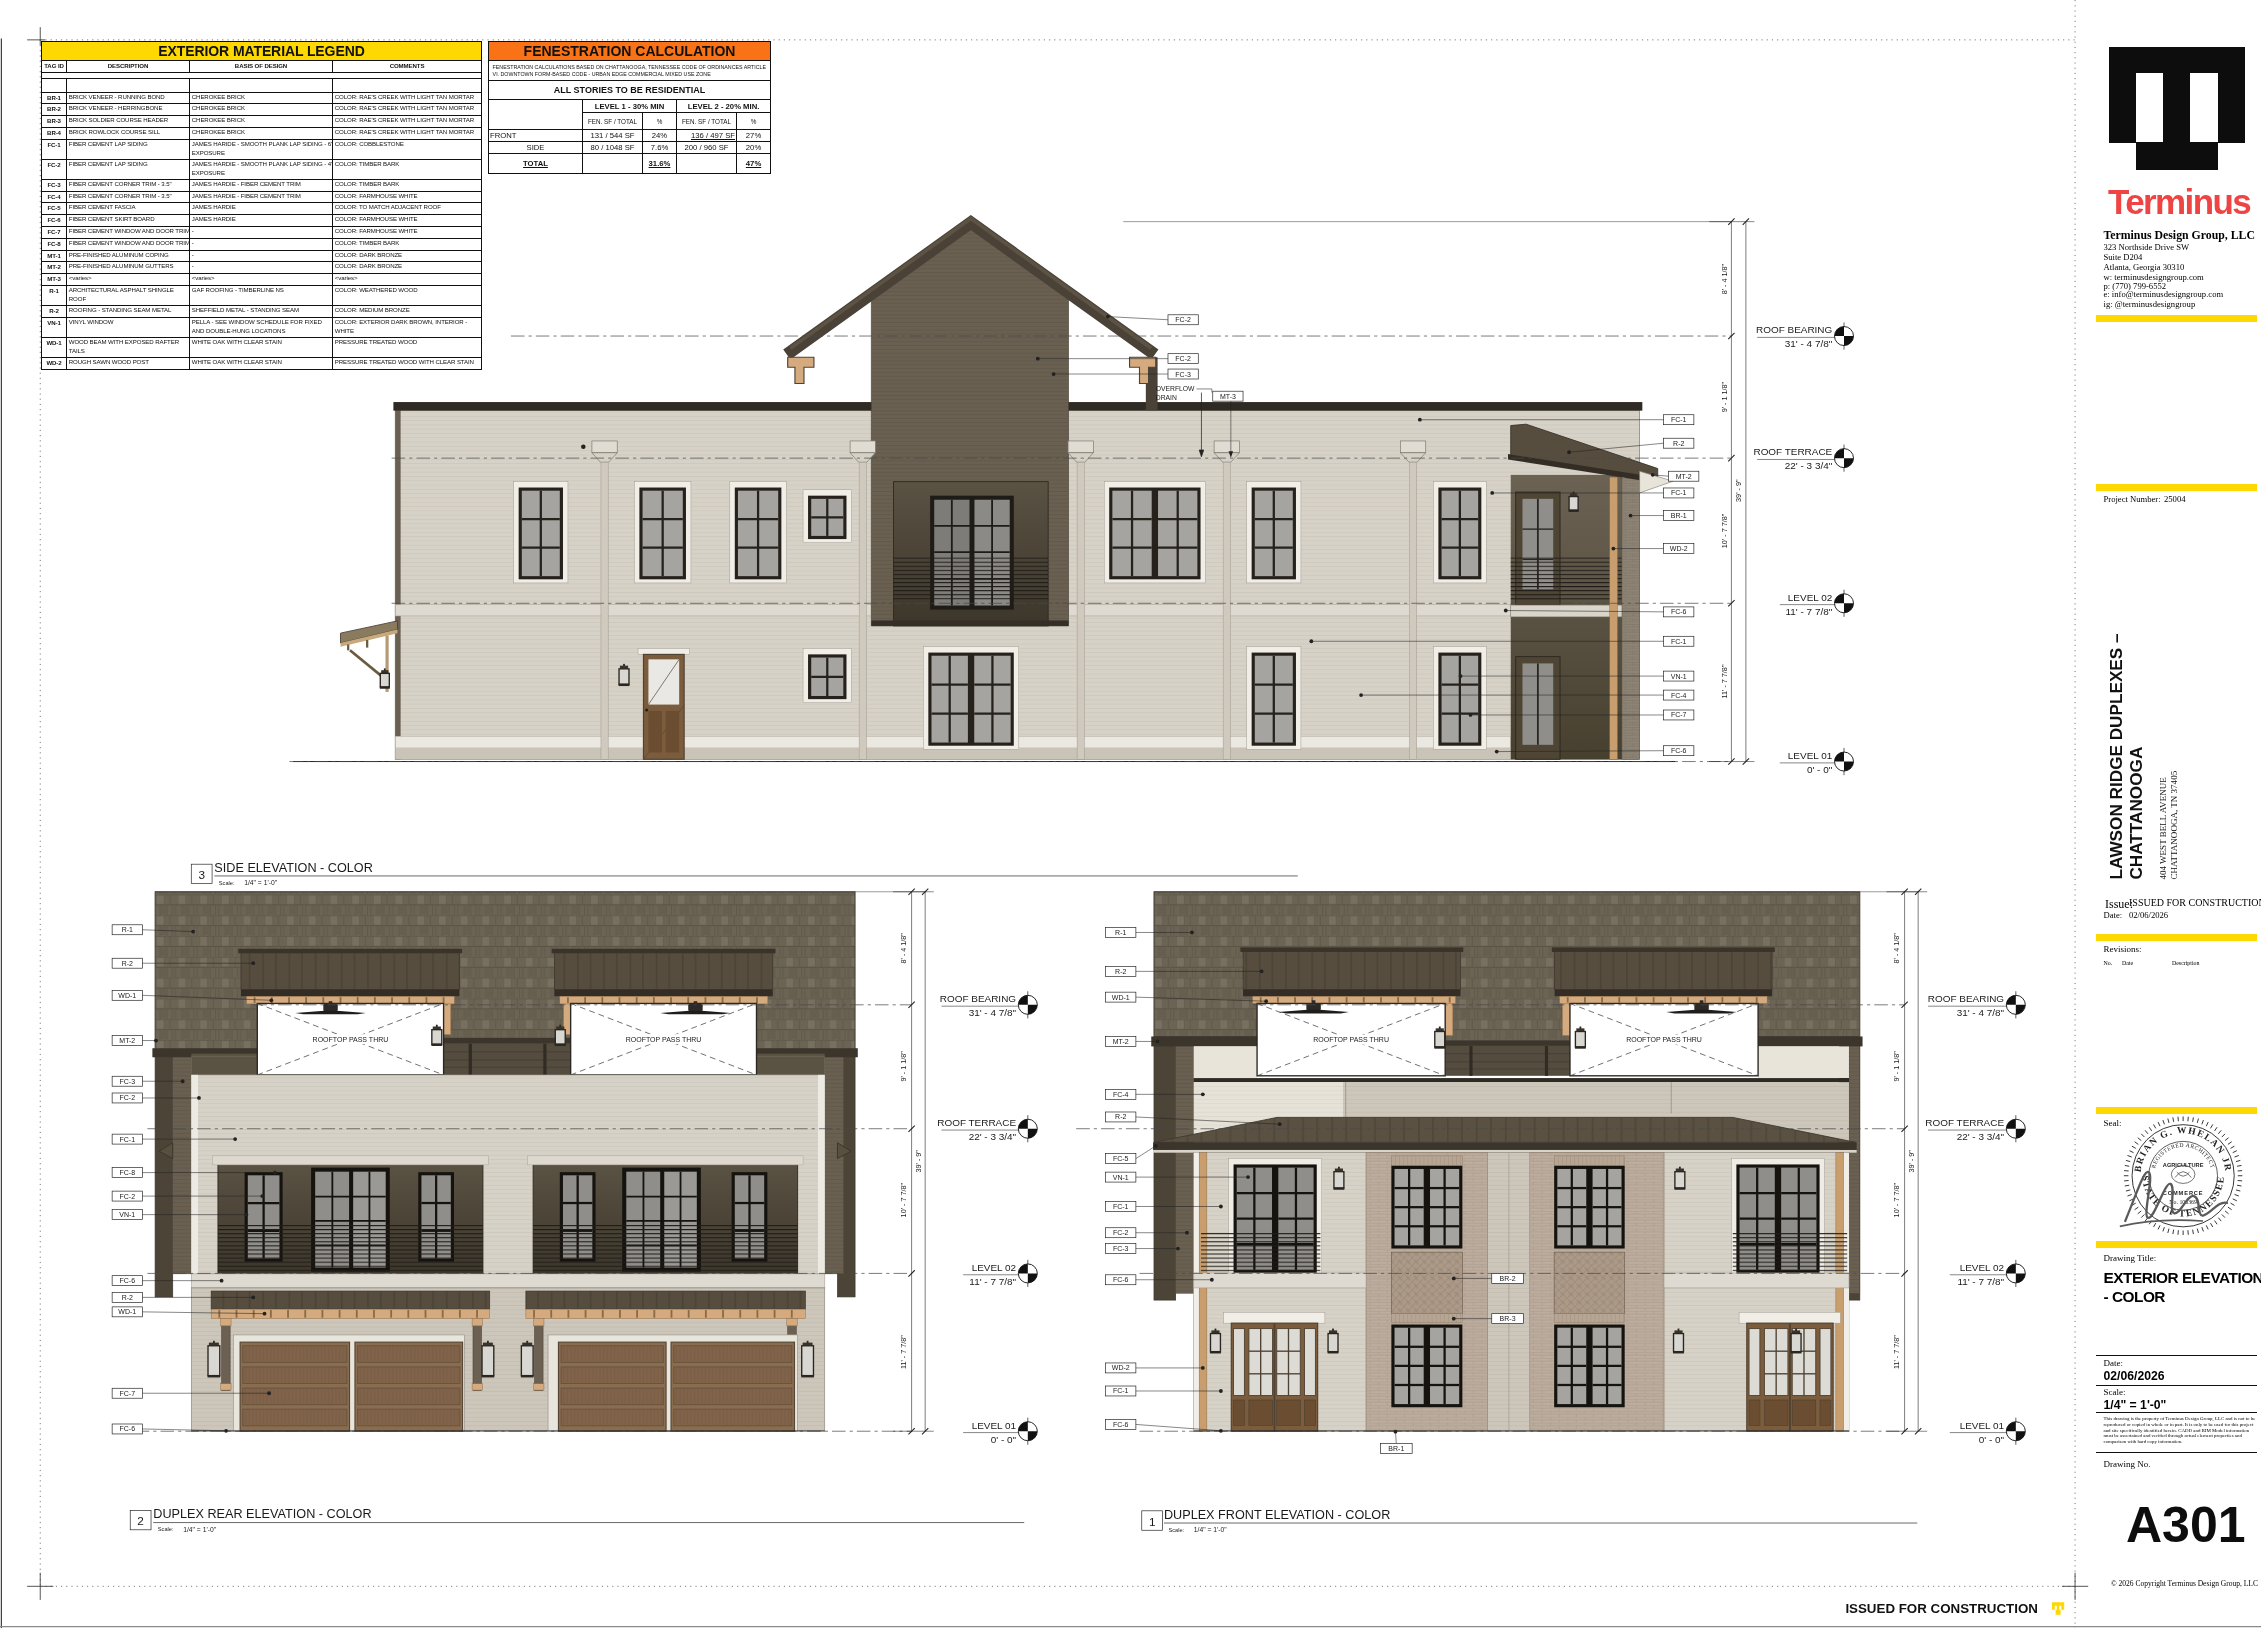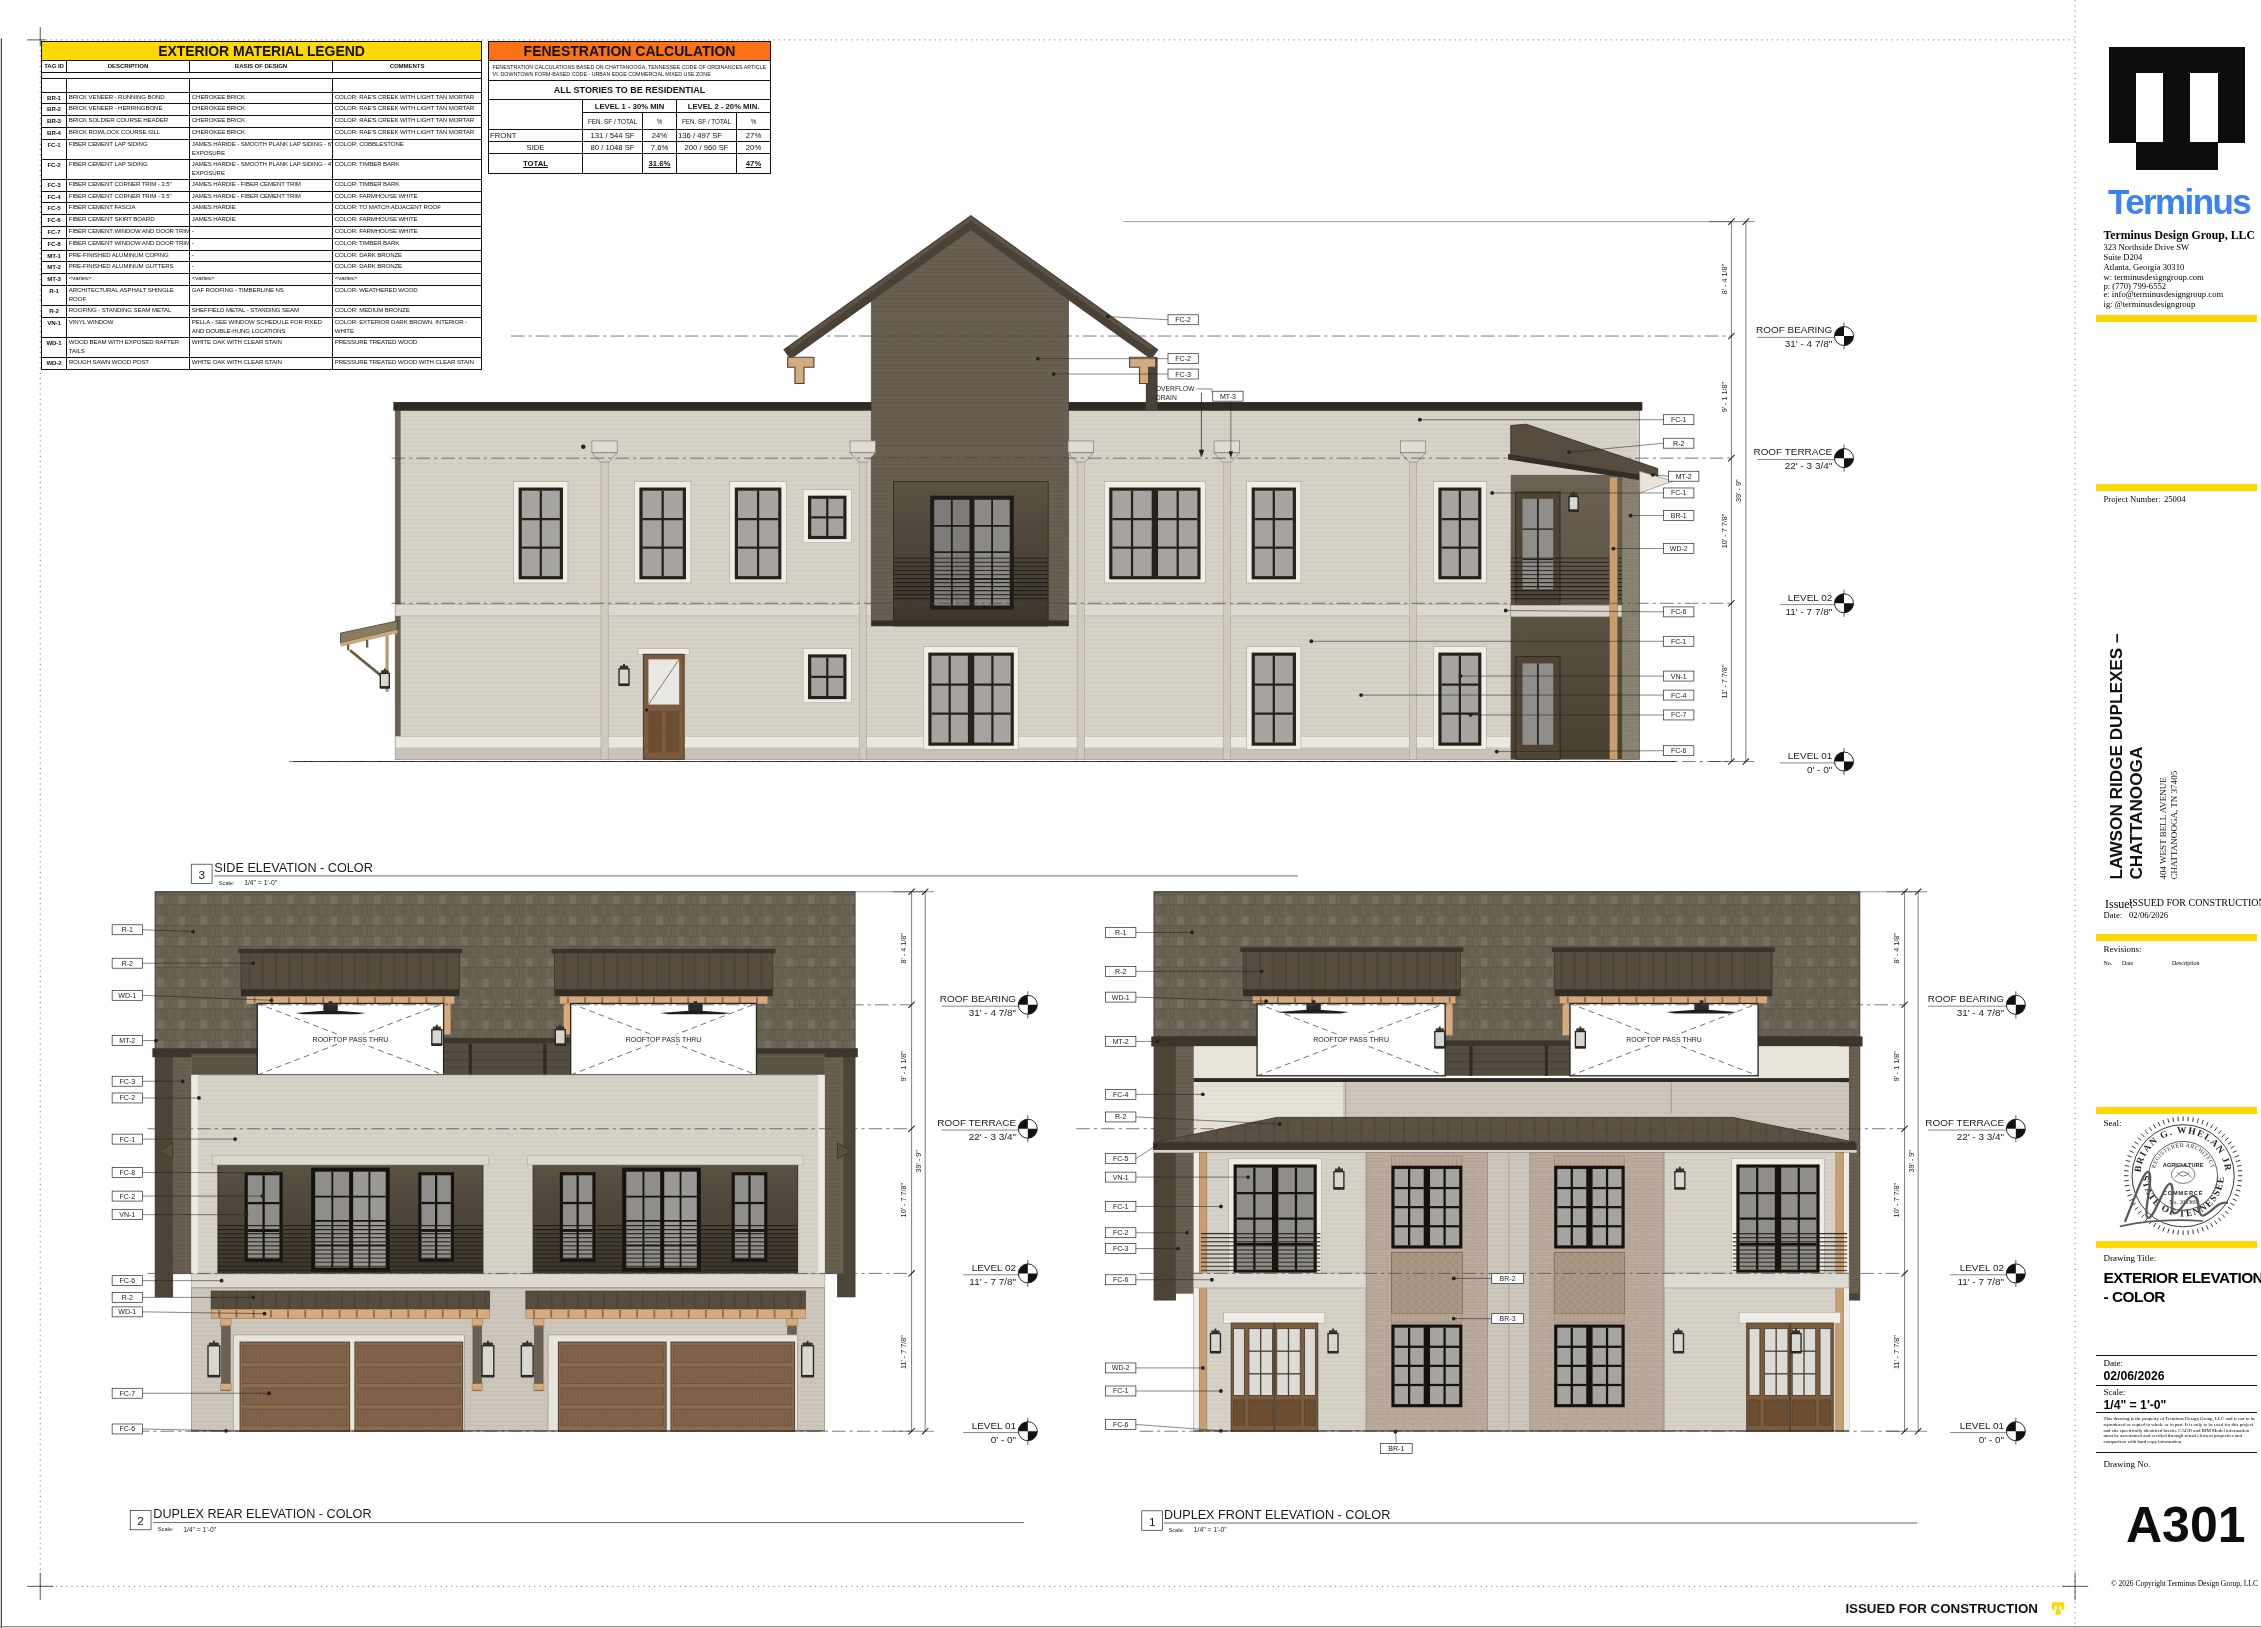--- a/index.html
+++ b/index.html
@@ -2047,21 +2047,21 @@
             <td style="border:0.7px solid #111;border-top:none;"></td>
             <td style="border:0.7px solid #111;text-align:center;font-size:6.3px;">FEN. SF / TOTAL</td>
             <td style="border:0.7px solid #111;text-align:center;font-size:6.3px;">%</td>
             <td style="border:0.7px solid #111;text-align:center;font-size:6.3px;">FEN. SF / TOTAL</td>
             <td style="border:0.7px solid #111;text-align:center;font-size:6.3px;">%</td>
           </tr>
 <tr style="height:11.8px;">
             <td style="border:0.7px solid #111;">FRONT</td>
             <td style="border:0.7px solid #111;text-align:center;">131 / 544 SF</td>
             <td style="border:0.7px solid #111;text-align:center;">24%</td>
-            <td style="border:0.7px solid #111;text-align:left;">136 / 497 SF</td>
+            <td style="border:0.7px solid #111;text-align:right;text-decoration:underline;">136 / 497 SF</td>
             <td style="border:0.7px solid #111;text-align:center;">27%</td>
           </tr>
 <tr style="height:12.2px;">
             <td style="border:0.7px solid #111;text-align:center;">SIDE</td>
             <td style="border:0.7px solid #111;text-align:center;">80 / 1048 SF</td>
             <td style="border:0.7px solid #111;text-align:center;">7.6%</td>
             <td style="border:0.7px solid #111;text-align:center;">200 / 960 SF</td>
             <td style="border:0.7px solid #111;text-align:center;">20%</td>
           </tr>
 <tr style="height:19.4px;">
@@ -2075,21 +2075,21 @@
       </table>
 </div>
 
 <div class="abs" style="left:2075px;top:0;width:204px;height:1628px;">
 
 <div class="abs" style="left:34px;top:47px;width:136px;height:96px;background:#0d0d0d;"></div>
 <div class="abs" style="left:61px;top:73px;width:27px;height:69px;background:#fff;"></div>
 <div class="abs" style="left:115px;top:73px;width:28px;height:69px;background:#fff;"></div>
 <div class="abs" style="left:61px;top:142px;width:82px;height:28px;background:#0d0d0d;"></div>
 
-<div class="abs " style="left:33px;top:182px;font-size:35px;font-weight:bold;letter-spacing:-1.6px;color:#3b82f6;white-space:nowrap;">Terminus</div>
+<div class="abs " style="left:33px;top:182px;font-size:35px;font-weight:bold;letter-spacing:-1.6px;color:#ef4444;white-space:nowrap;">Terminus</div>
 
 <div class="abs ser" style="left:28.5px;top:228px;font-size:11.8px;font-weight:bold;white-space:nowrap;">Terminus Design Group, LLC</div>
 <div class="abs ser" style="left:28.5px;top:242px;font-size:8.6px;white-space:nowrap;">323 Northside Drive SW</div>
 <div class="abs ser" style="left:28.5px;top:252px;font-size:8.6px;white-space:nowrap;">Suite D204</div>
 <div class="abs ser" style="left:28.5px;top:262px;font-size:8.6px;white-space:nowrap;">Atlanta, Georgia 30310</div>
 <div class="abs ser" style="left:28.5px;top:272px;font-size:8.6px;white-space:nowrap;">w: terminusdesigngroup.com</div>
 <div class="abs ser" style="left:28.5px;top:281px;font-size:8.6px;white-space:nowrap;">p: (770) 799-6552</div>
 <div class="abs ser" style="left:28.5px;top:289px;font-size:8.6px;white-space:nowrap;">e: info@terminusdesigngroup.com</div>
 <div class="abs ser" style="left:28.5px;top:299px;font-size:8.6px;white-space:nowrap;">ig: @terminusdesigngroup</div>
 

